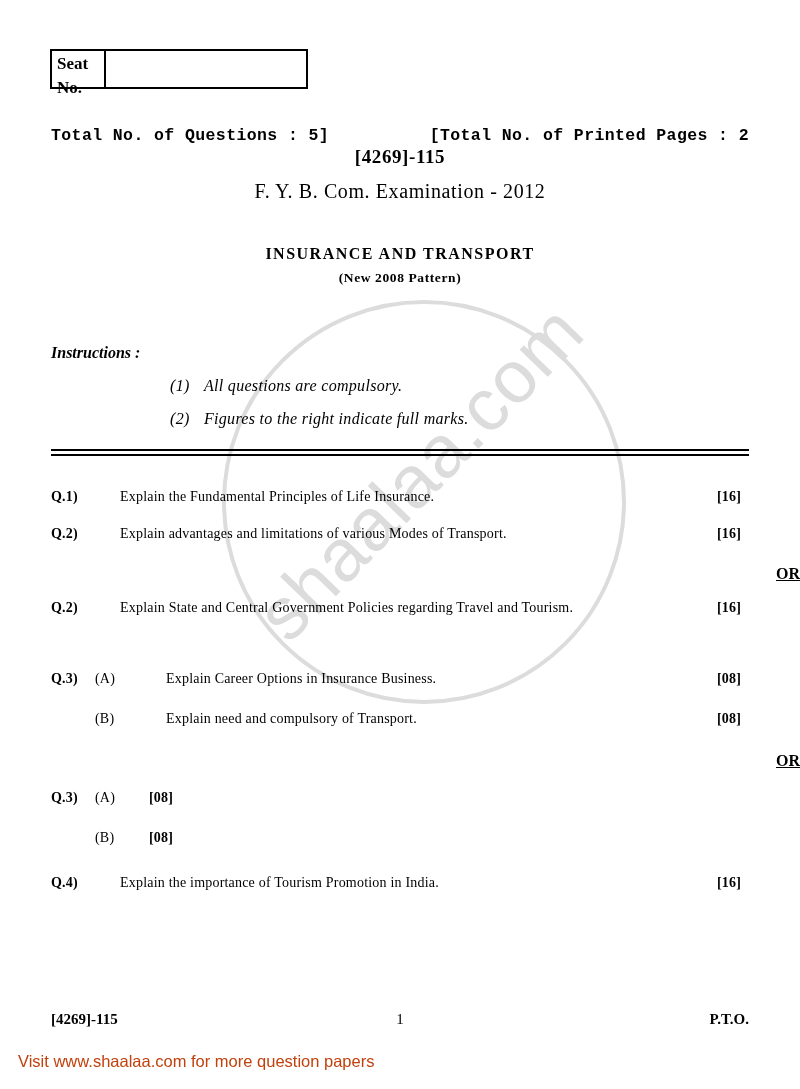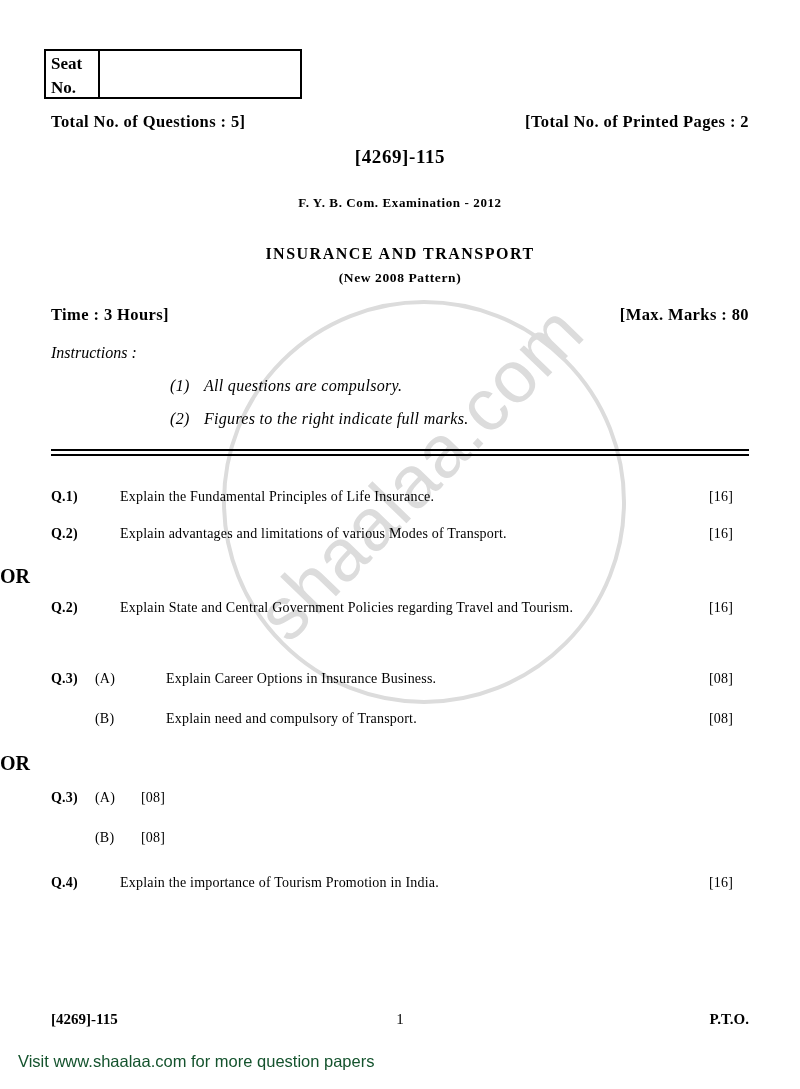--- a/index.html
+++ b/index.html
@@ -53,24 +53,24 @@
     position: absolute;
     left: 0; top: 0;
     width: 800px;
     height: 1089px;
     z-index: 2;
   }
 
   
   .seat-box {
     position: absolute;
-    left: 44px;
+    left: 50px;
     top: 49px;
     width: 258px;
-    height: 50px;
+    height: 40px;
     border: 2px solid #000;
     box-sizing: border-box;
     display: flex;
   }
   .seat-label {
     width: 54px;
     border-right: 2px solid #000;
     box-sizing: border-box;
     font-weight: bold;
     font-size: 17px;
@@ -84,41 +84,41 @@
   .row-line {
     position: absolute;
     left: 51px;
     right: 51px;
     display: flex;
     justify-content: space-between;
     font-weight: bold;
     font-size: 16.5px;
     letter-spacing: .4px;
   }
-  #total-questions-row { top: 112px; }
+  #total-questions-row { top: 126px; font-family: Liberation Mono, monospace; }
 
   .center-line {
     position: absolute;
     left: 0;
     width: 800px;
     text-align: center;
   }
   #paper-code      { top: 146px; font-size: 19px; font-weight: bold; letter-spacing: .6px; }
-  #exam-name       { top: 195px; font-size: 13px; font-weight: bold; letter-spacing: .6px; }
+  #exam-name       { top: 180px; font-size: 20px; font-weight: normal; letter-spacing: .6px; }
   #subject-title   { top: 245px; font-size: 16px; font-weight: bold; letter-spacing: 1.5px; }
   #pattern-note    { top: 270px; font-size: 13.5px; font-weight: bold; letter-spacing: .6px; }
 
   #time-marks-row { top: 305px; }
 
   #instructions-label {
     position: absolute;
     left: 51px;
     top: 344px;
     font-size: 16px;
-    font-weight: normal;
+    font-weight: bold;
     font-style: italic;
   }
   .instruction-item {
     position: absolute;
     left: 170px;
     font-size: 16px;
     font-style: italic;
     letter-spacing: .3px;
     display: flex;
     white-space: nowrap;
@@ -163,35 +163,36 @@
     white-space: nowrap;
   }
   .q-text {
     flex: 1 1 auto;
     text-align: justify;
     padding-right: 10px;
     margin-left: 25px;
   }
   .q-text.two-line { text-align: justify; text-align-last: left; }
   .q-marks {
-    font-weight: normal;
+    font-weight: bold;
     width: 40px;
     flex: 0 0 40px;
-    text-align: left;
+    text-align: center;
     white-space: nowrap;
   }
   .q-marks.bottom { align-self: flex-end; }
 
   .or-row {
     position: absolute;
     left: 0;
     width: 800px;
-    text-align: left;
-    font-weight: bold;
-    font-size: 20px;
+    text-align: right;
+    font-weight: bold;
+    font-size: 16px;
+    text-decoration: underline;
   }
 
   #q1       { top: 489px; }
   #q2       { top: 526px; }
   #or-1     { top: 565px; }
   #q2alt    { top: 600px; }
   #q3       { top: 671px; }
   #q3b      { top: 711px; }
   #or-2     { top: 752px; }
   #q3alt    { top: 790px; }
@@ -216,21 +217,21 @@
     top: 1011px;
     text-align: center;
     font-size: 15px;
   }
   #site-promo {
     position: absolute;
     left: 18px;
     top: 1052px;
     font-family: "Liberation Sans", "DejaVu Sans", sans-serif;
     font-size: 16.5px;
-    color: #14532d;
+    color: #c2410c;
   }
 </style>
 </head>
 <body>
 
 <div id="watermark-layer">
   <div class="wm-circle"></div>
   <div class="wm-text">shaalaa.com</div>
 </div>
 
@@ -247,24 +248,20 @@
   <div class="row-line" id="total-questions-row">
     <span>Total  No.  of  Questions : 5]</span>
     <span>[Total  No.  of  Printed  Pages : 2</span>
   </div>
 
   <div class="center-line" id="paper-code">[4269]-115</div>
   <div class="center-line" id="exam-name">F. Y. B. Com.  Examination - 2012</div>
   <div class="center-line" id="subject-title">INSURANCE  AND  TRANSPORT</div>
   <div class="center-line" id="pattern-note">(New  2008 Pattern)</div>
 
-  <div class="row-line" id="time-marks-row">
-    <span>Time : 3 Hours]</span>
-    <span>[Max. Marks : 80</span>
-  </div>
 
   <div id="instructions-label">Instructions :</div>
   <div class="instruction-item" id="instr-1">
     <span class="num">(1)</span>
     <span>All  questions  are  compulsory.</span>
   </div>
   <div class="instruction-item" id="instr-2">
     <span class="num">(2)</span>
     <span>Figures  to  the  right  indicate  full  marks.</span>
   </div>

